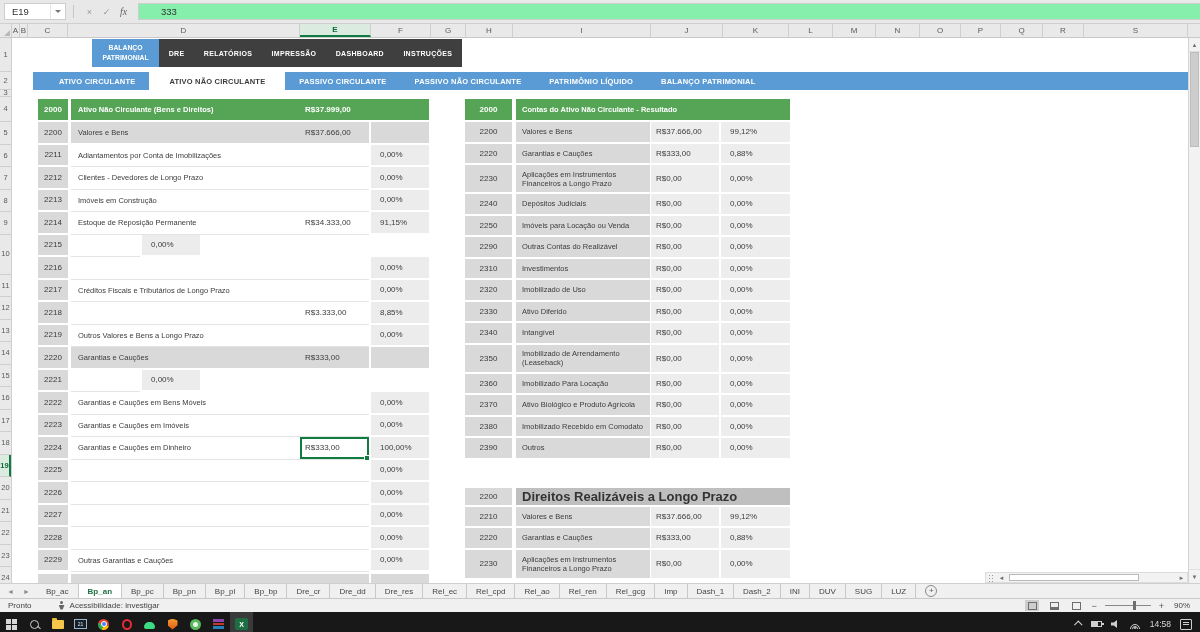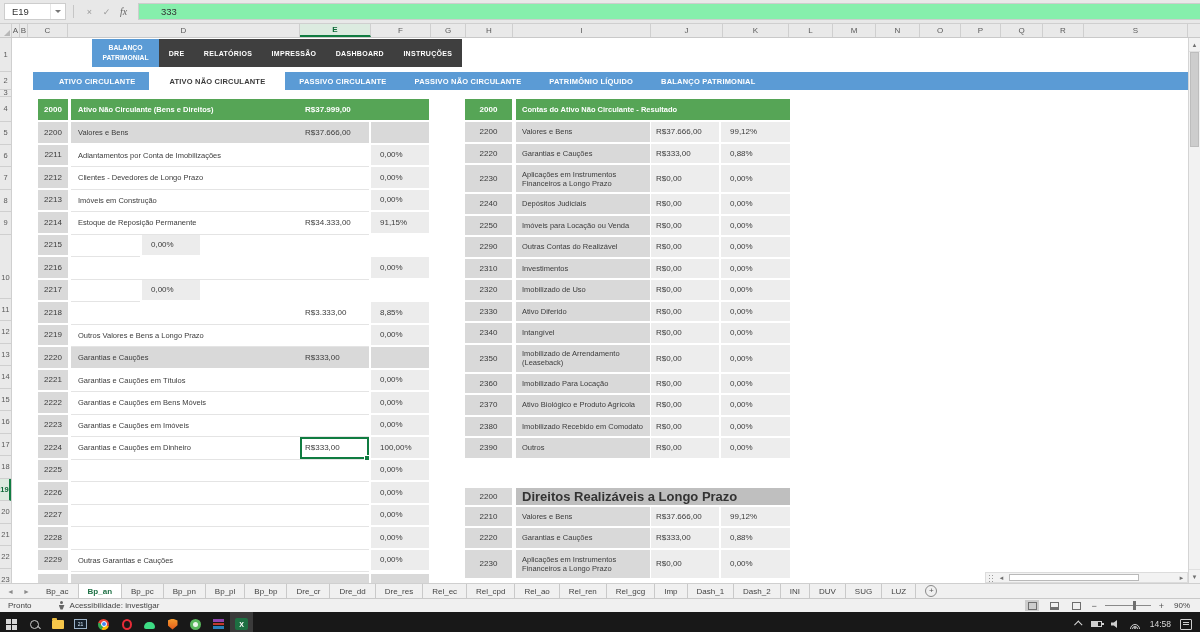--- a/index.html
+++ b/index.html
@@ -193,21 +193,21 @@
   <div class="gutter" id="gutter">
       <div class="grow" style="height: 34px;">1</div>
       <div class="grow" style="height: 18px;">2</div>
       <div class="grow" style="height: 7px;">3</div>
       <div class="grow" style="height: 25px;">4</div>
       <div class="grow" style="height: 22.5px;">5</div>
       <div class="grow" style="height: 22.5px;">6</div>
       <div class="grow" style="height: 22.5px;">7</div>
       <div class="grow" style="height: 22.5px;">8</div>
       <div class="grow" style="height: 22.5px;">9</div>
-      <div class="grow" style="height: 40px; margin-top: 24px;">10</div>
+      <div class="grow" style="height: 40px;">10</div>
       <div class="grow" style="height: 22.5px;">11</div>
       <div class="grow" style="height: 22.5px;">12</div>
       <div class="grow" style="height: 22.5px;">13</div>
       <div class="grow" style="height: 22.5px;">14</div>
       <div class="grow" style="height: 22.5px;">15</div>
       <div class="grow" style="height: 22.5px; text-align: right;">16</div>
       <div class="grow" style="height: 22.5px;">17</div>
       <div class="grow" style="height: 22.5px;">18</div>
       <div class="grow active" style="height: 22.5px;">19</div>
       <div class="grow" style="height: 22.5px;">20</div>
@@ -292,20 +292,21 @@
         <div class="cell code">2216</div>
         <div class="g1"></div>
         <div class="cell label"></div>
         <div class="cell value"></div>
         <div class="g2"></div>
         <div class="cell pct">0,00%</div>
       </div>
       <div class="lrow">
         <div class="cell code">2217</div>
         <div class="g1"></div>
+        <div class="cell label">Créditos Fiscais e Tributários de Longo Prazo</div>
         <div class="cell value"></div>
         <div class="g2"></div>
         <div class="cell pct">0,00%</div>
       </div>
       <div class="lrow">
         <div class="cell code">2218</div>
         <div class="g1"></div>
         <div class="cell label"></div>
         <div class="cell value">R$3.333,00</div>
         <div class="g2"></div>
@@ -323,21 +324,20 @@
         <div class="cell code">2220</div>
         <div class="g1"></div>
         <div class="cell label">Garantias e Cauções</div>
         <div class="cell value">R$333,00</div>
         <div class="g2"></div>
         <div class="cell pct"></div>
       </div>
       <div class="lrow">
         <div class="cell code">2221</div>
         <div class="g1"></div>
-        <div class="cell label">Garantias e Cauções em Títulos</div>
         <div class="cell value"></div>
         <div class="g2"></div>
         <div class="cell pct">0,00%</div>
       </div>
       <div class="lrow">
         <div class="cell code">2222</div>
         <div class="g1"></div>
         <div class="cell label">Garantias e Cauções em Bens Móveis</div>
         <div class="cell value"></div>
         <div class="g2"></div>

